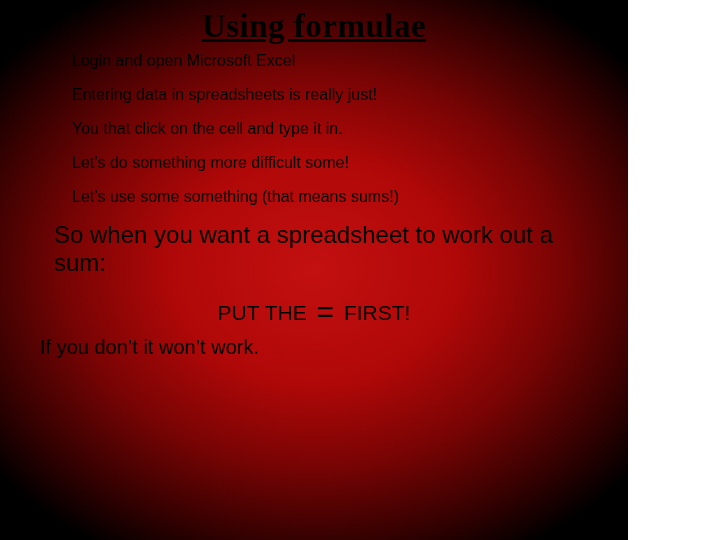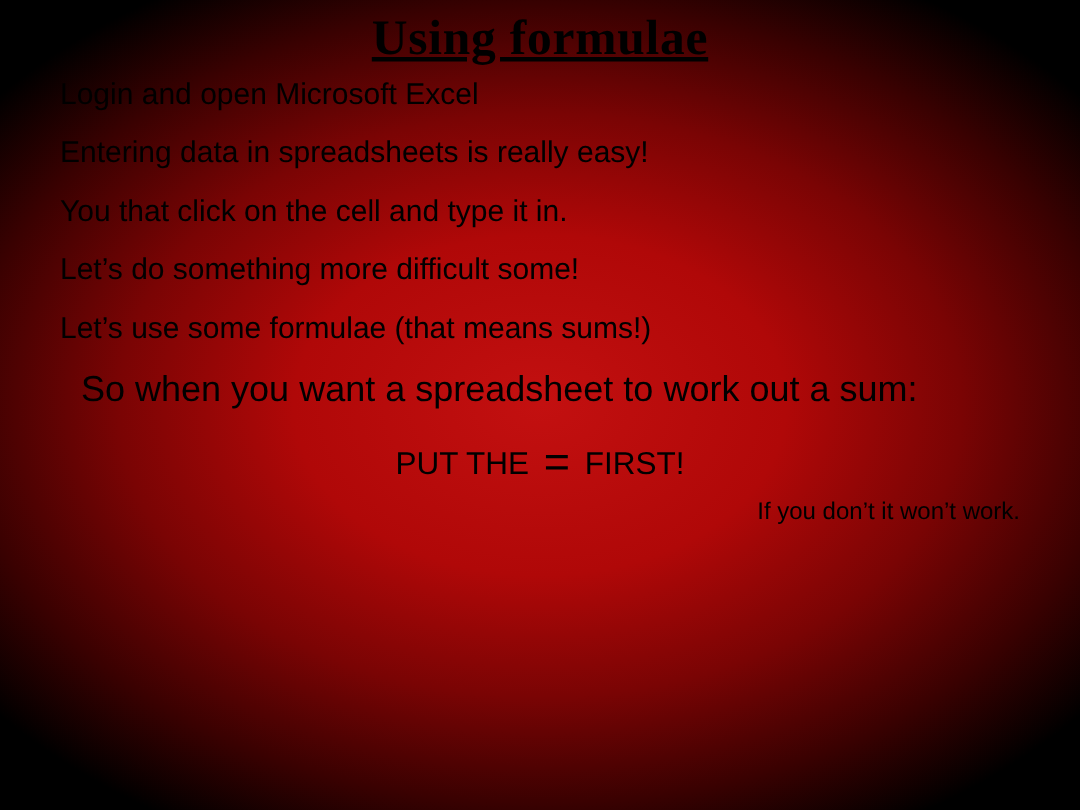--- a/index.html
+++ b/index.html
@@ -3,21 +3,21 @@
 <meta charset="utf-8">
 <style>
   html, body {
     margin: 0;
     padding: 0;
     width: 720px;
     height: 540px;
     overflow: hidden;
   }
   .slide {
-    width: 720px;
+    width: 628px;
     height: 540px;
     background: radial-gradient(ellipse 65% 60% at 50% 50%, #c31010 0%, #b00808 35%, #7a0404 60%, #3a0101 82%, #000000 100%);
     font-family: "Comic Sans MS", "Comic Sans", cursive, sans-serif;
     color: #000000;
     position: relative;
     box-sizing: border-box;
   }
   .title {
     font-family: "Times New Roman", Times, serif;
     font-weight: bold;
@@ -25,23 +25,24 @@
     text-align: center;
     padding-top: 8px;
     padding-bottom: 6px;
     text-decoration: underline;
     letter-spacing: 0.5px;
   }
   .body {
     padding: 0 40px 0 40px;
   }
   .line {
-    font-size: 20px;
+    font-size: 16px;
     line-height: 1.25;
     margin-bottom: 14px;
+    margin-left: 32px;
   }
   .line.tight {
     margin-bottom: 10px;
   }
   .soline {
     font-size: 24px;
     margin-top: 6px;
     margin-bottom: 18px;
     padding-left: 14px;
   }
@@ -49,37 +50,37 @@
     text-align: center;
     font-size: 21px;
     margin-bottom: 7px;
   }
   .eq {
     font-size: 30px;
     vertical-align: -2px;
     padding: 0 4px;
   }
   .footline {
-    text-align: right;
-    font-size: 16px;
+    text-align: left;
+    font-size: 20px;
   }
 </style>
 </head>
 <body>
 
 <div class="slide">
 
   <div class="title">Using formulae</div>
 
   <div class="body">
     <div class="line">Login and open Microsoft Excel</div>
-    <div class="line">Entering data in spreadsheets is really easy!</div>
+    <div class="line">Entering data in spreadsheets is really just!</div>
     <div class="line">You that click on the cell and type it in.</div>
     <div class="line">Let’s do something more difficult some!</div>
-    <div class="line">Let’s use some formulae (that means sums!)</div>
+    <div class="line">Let’s use some something (that means sums!)</div>
 
     <div class="soline">So when you want a spreadsheet to work out a sum:</div>
 
     <div class="putline">
       <span>PUT THE </span><span class="eq">=</span><span> FIRST!</span>
     </div>
 
     <div class="footline">If you don’t it won’t work.</div>
   </div>
 

